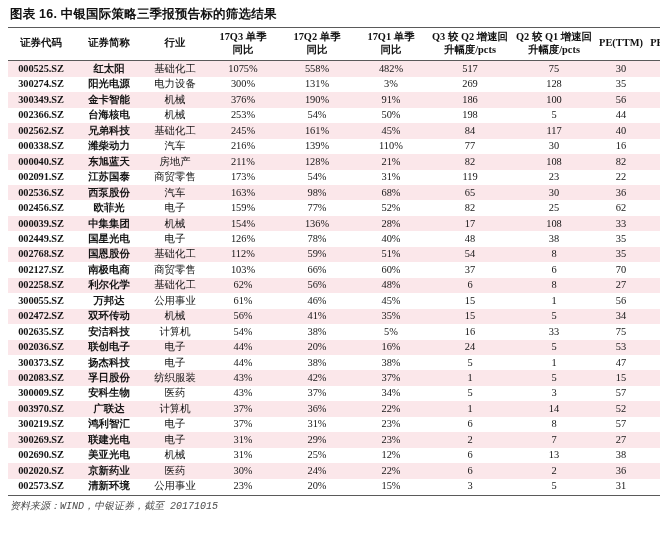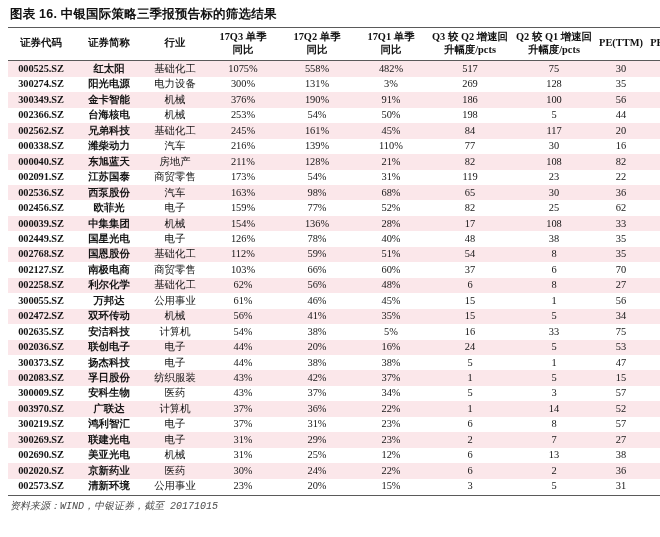--- a/index.html
+++ b/index.html
@@ -216,21 +216,21 @@
         </tr>
         <tr class="odd">
           <td class="code">002562.SZ</td>
           <td class="name">兄弟科技</td>
           <td class="ind">基础化工</td>
           <td class="num">245%</td>
           <td class="num">161%</td>
           <td class="num">45%</td>
           <td class="num">84</td>
           <td class="num">117</td>
-          <td class="num">20</td>
+          <td class="num">40</td>
           <td class="num">26</td>
         </tr>
         <tr class="even">
           <td class="code">000338.SZ</td>
           <td class="name">潍柴动力</td>
           <td class="ind">汽车</td>
           <td class="num">216%</td>
           <td class="num">139%</td>
           <td class="num">110%</td>
           <td class="num">77</td>

